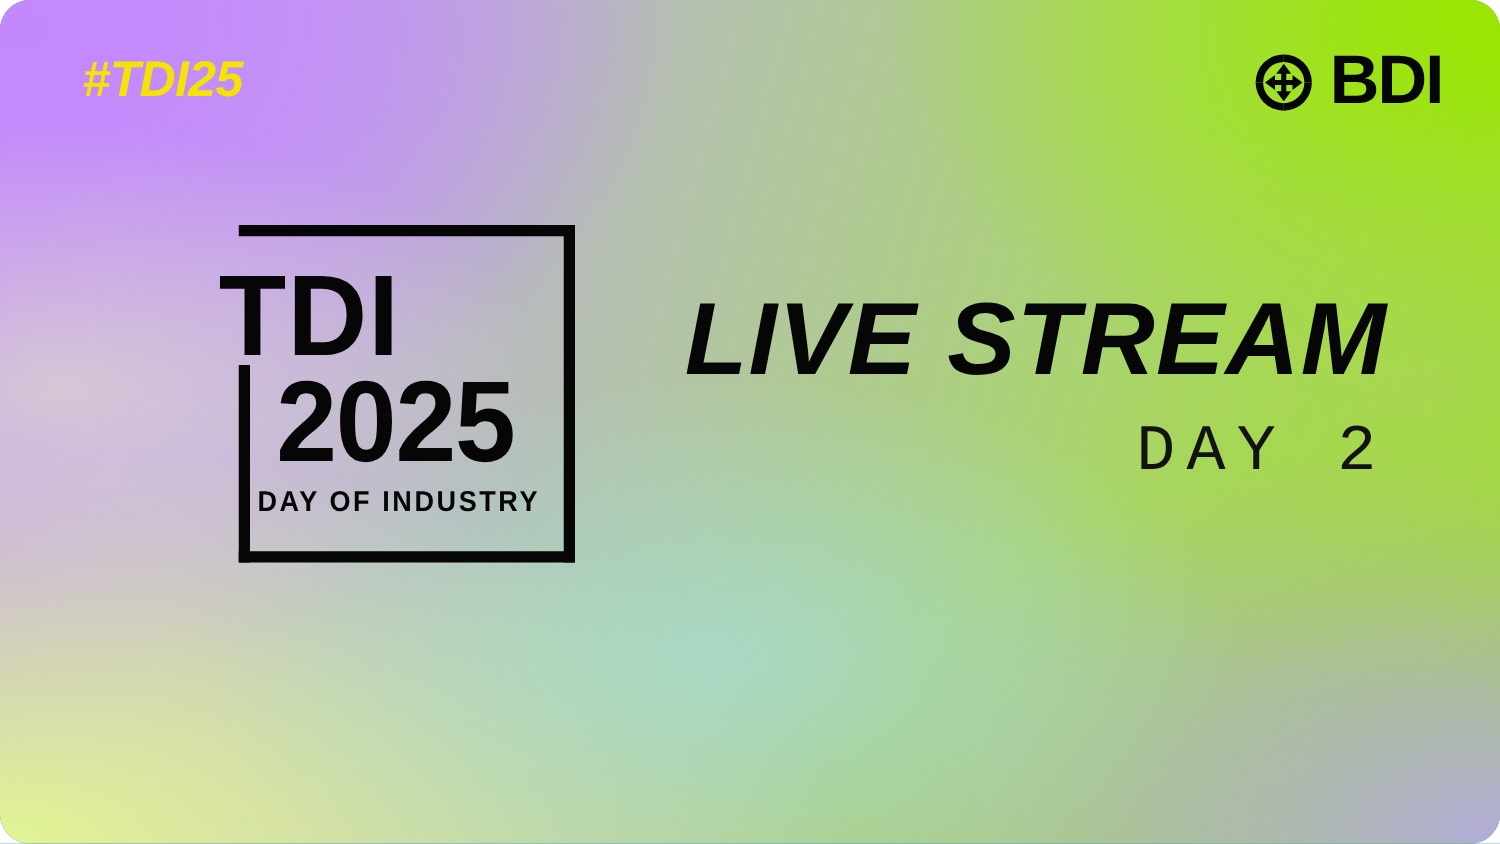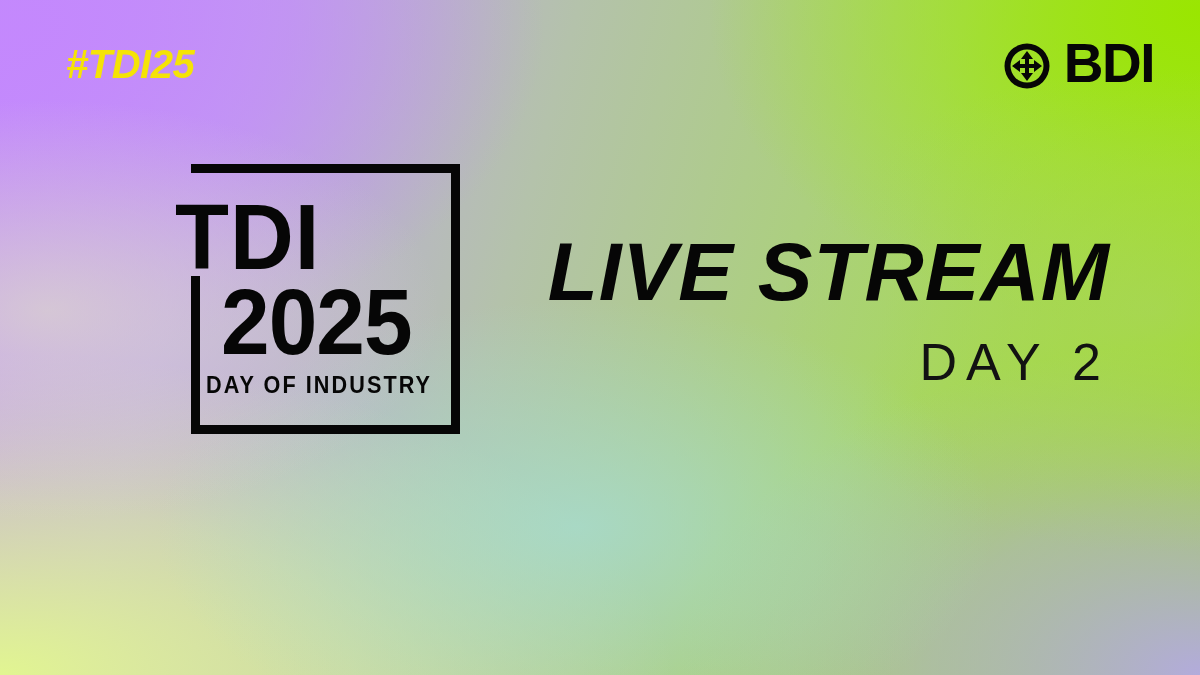--- a/index.html
+++ b/index.html
@@ -13,20 +13,21 @@
     overflow: hidden;
     font-family: "Liberation Sans", sans-serif;
   }
 
   #stage {
     position: relative;
     width: 1200px;
     height: 675px;
     overflow: hidden;
     background: #0369a1;
+    border-radius: 24px;
   }
 
   
   .bg-layer {
     position: absolute;
     inset: 0;
     pointer-events: none;
   }
 
   .bg-base {
@@ -125,21 +126,21 @@
     letter-spacing: -1.5px;
     color: #060606;
     line-height: 1;
     white-space: nowrap;
   }
 
   
   #tdi-lockup {
     position: absolute;
     left: 175px;
-    top: 164px;
+    top: 180px;
     width: 285px;
     height: 275px;
   }
 
   .frame-seg {
     position: absolute;
     background: #060606;
   }
 
   
@@ -211,21 +212,21 @@
     font-weight: bold;
     font-style: italic;
     letter-spacing: 1px;
     color: #060606;
     line-height: 1.02;
     white-space: nowrap;
   }
 
   #headline-sub {
     margin-top: 22px;
-    font-family: Liberation Sans, sans-serif;
+    font-family: Liberation Mono, monospace;
     font-size: 52px;
     font-weight: normal;
     letter-spacing: 9px;
     text-indent: 9px;
     color: #121212;
     line-height: 1;
     white-space: nowrap;
   }
 </style>
 </head>

